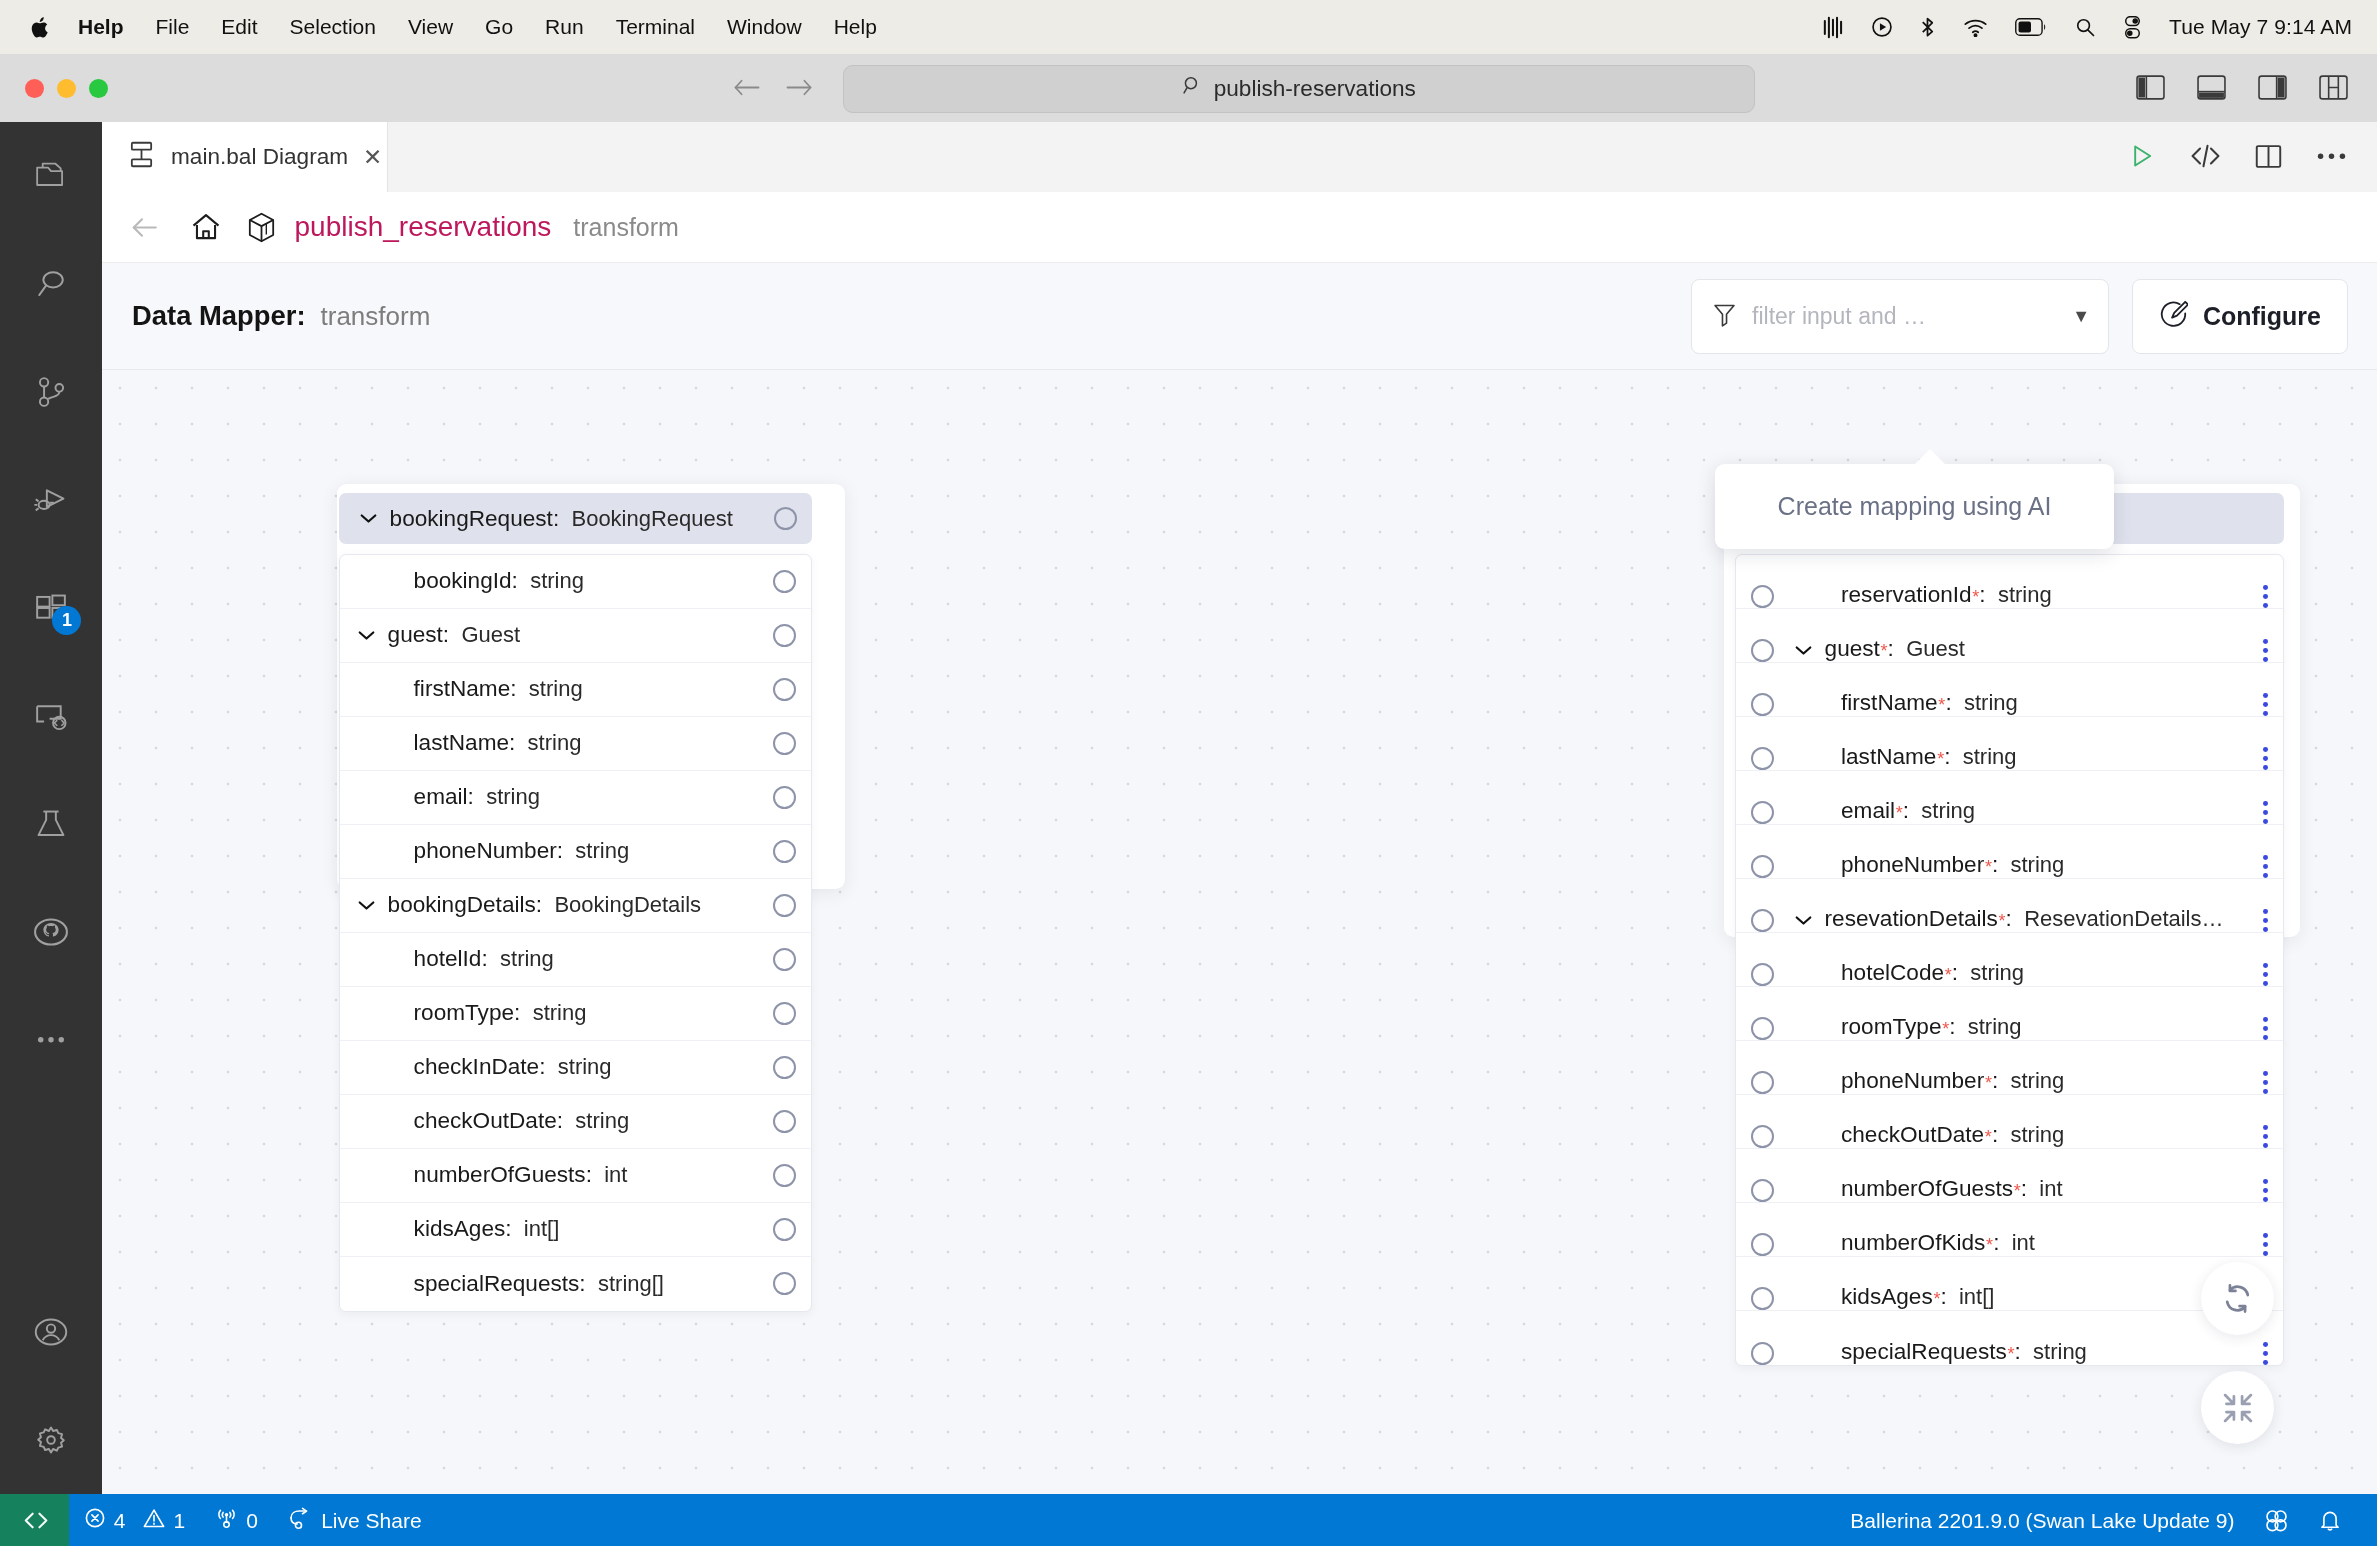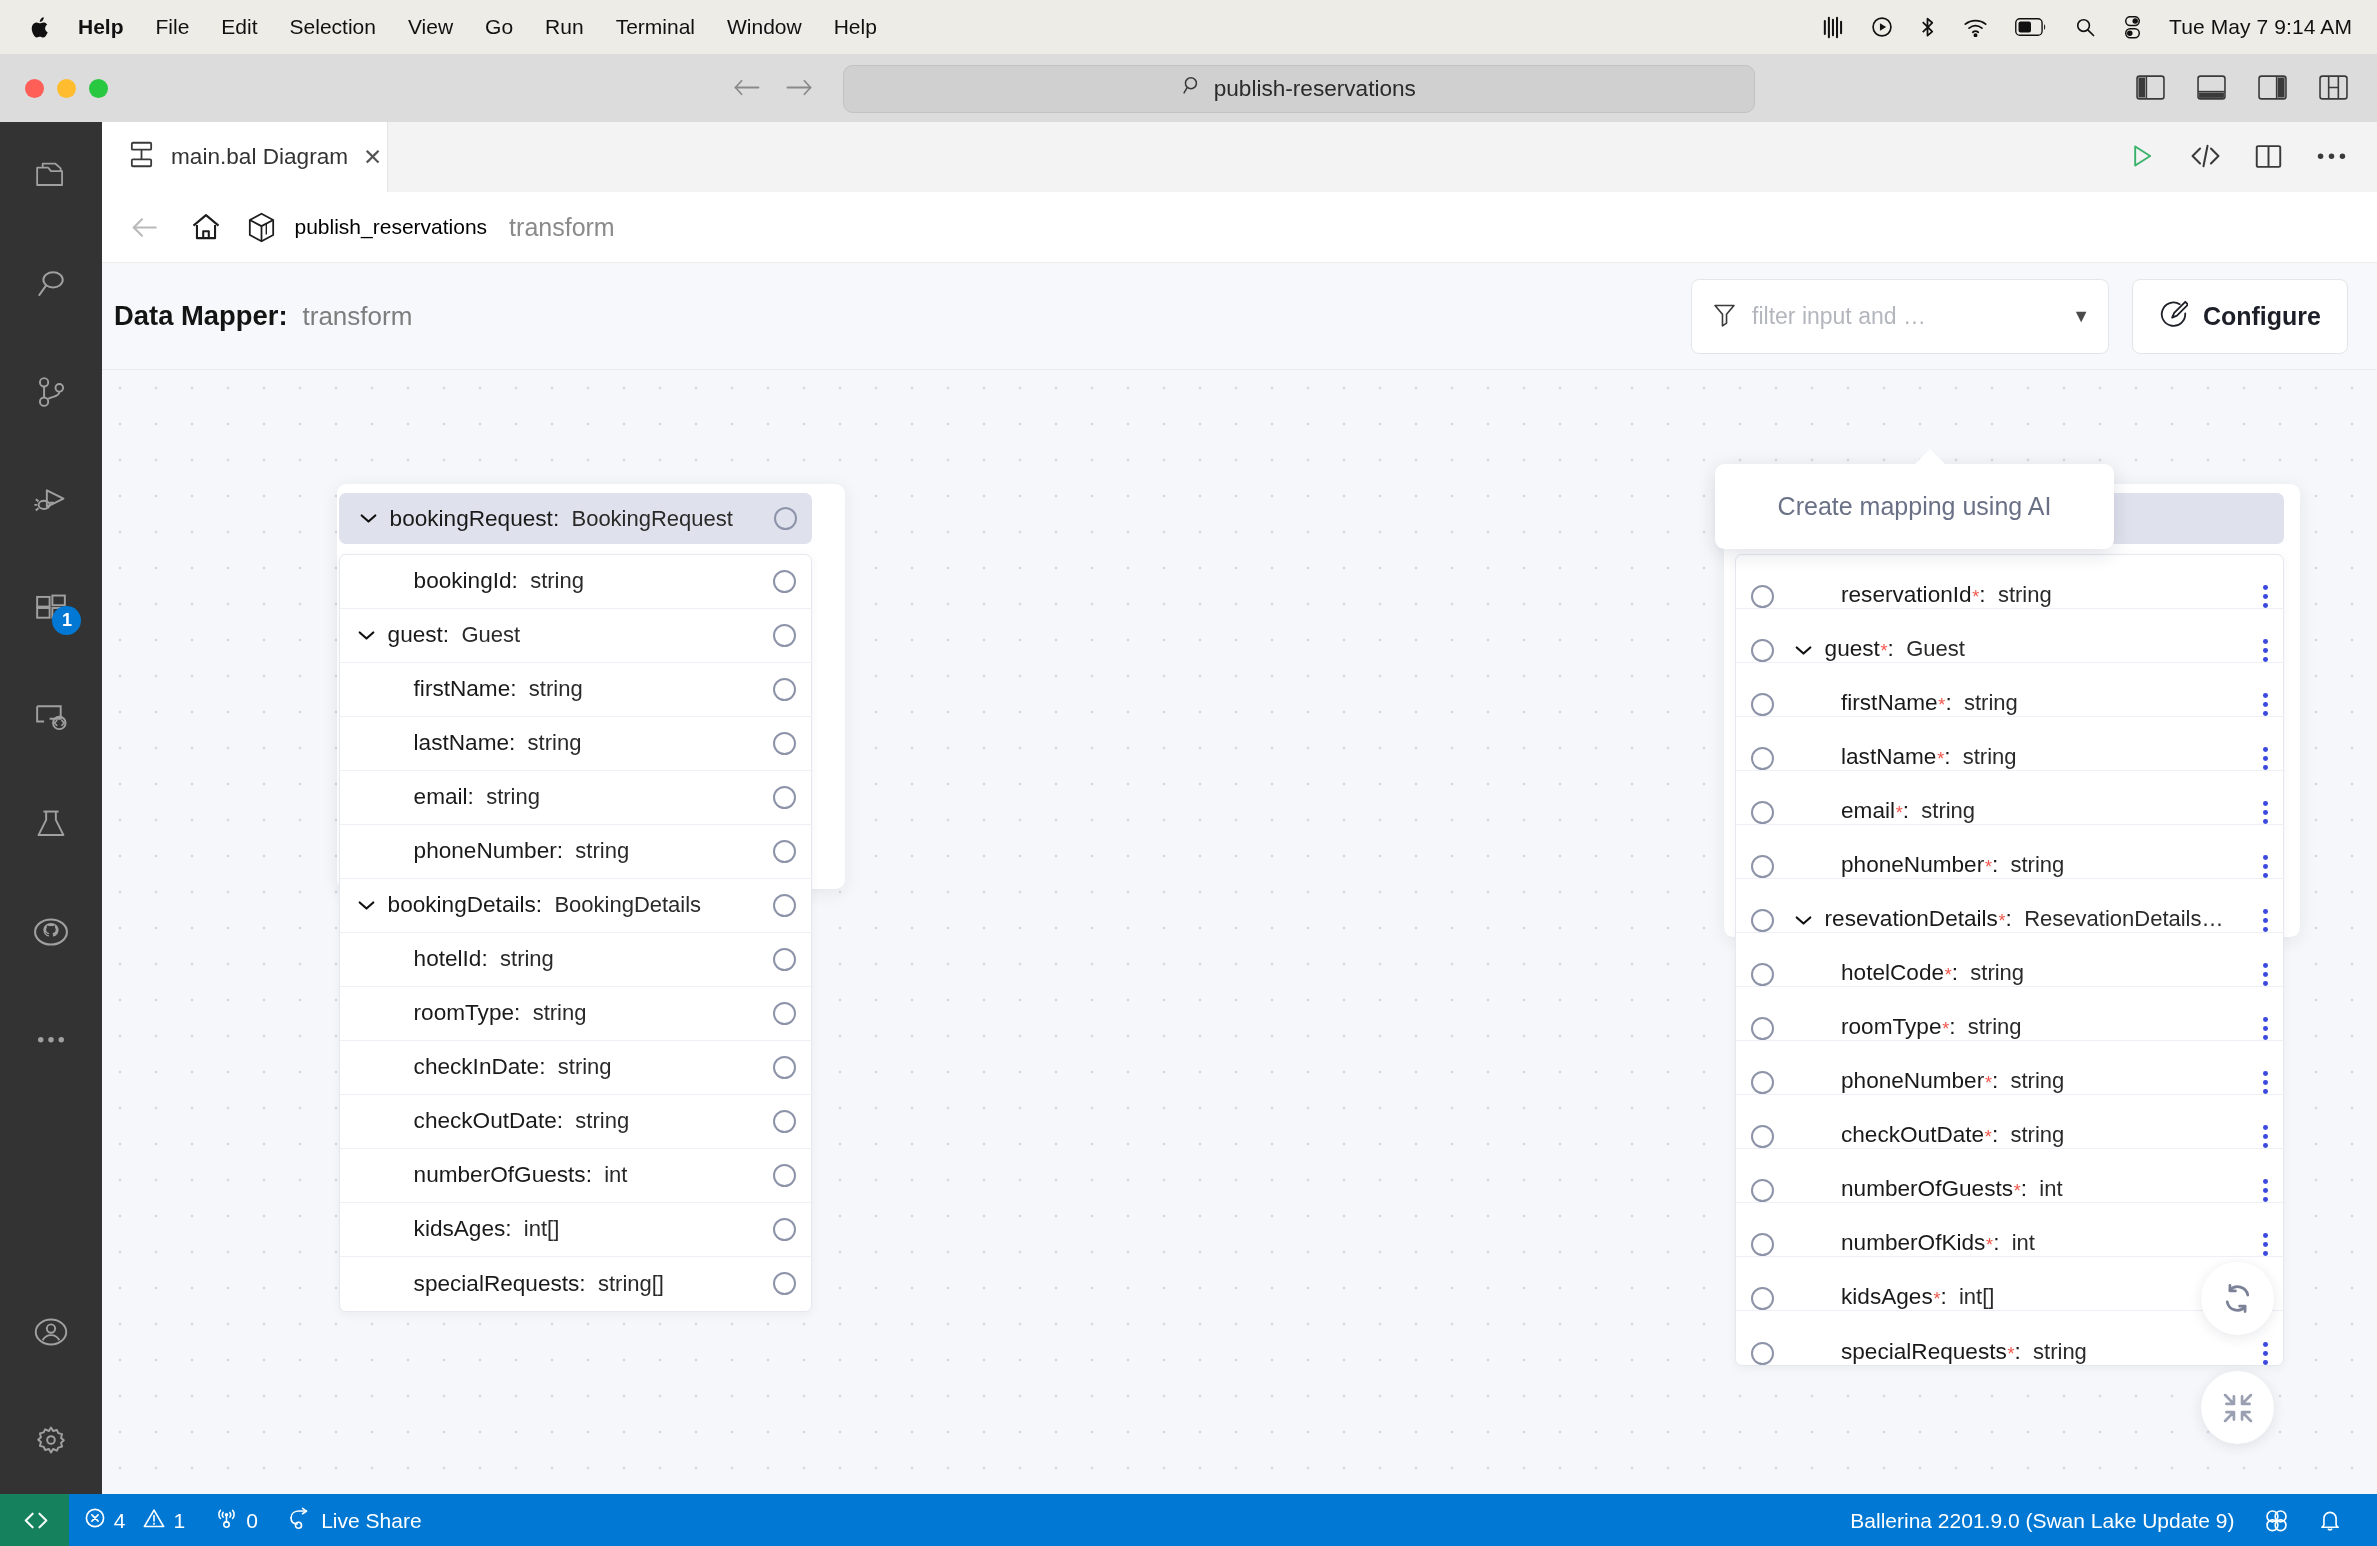--- a/index.html
+++ b/index.html
@@ -80,27 +80,27 @@
 
   
   .breadcrumb {
     position: absolute; top: 192px; left: 102px; width: 2276px; height: 71px;
     background: #ffffff; display: flex; align-items: center; gap: 0;
     padding-left: 29px; border-bottom: 0.7px solid #ececec;
   }
   .bc-back { color: #b9b9b9; margin-right: 26px; display: flex; align-items: center; }
   .bc-home { color: #1d1d1d; margin-right: 23px; display: flex; align-items: center; }
   .bc-pkg  { color: #1d1d1d; margin-right: 16.5px; display: flex; align-items: center; }
-  .bc-title { font-size: 21px; color: #000000; font-weight: 400; }
+  .bc-title { font-size: 28px; color: #be185d; font-weight: 400; }
   .bc-sub { font-size: 25px; color: #8a8a8a; margin-left: 22px; }
 
   
   .dmhead {
     position: absolute; top: 263px; left: 102px; width: 2276px; height: 107px;
-    background: #f7f8fb; display: flex; align-items: center; padding: 0 30px 0 12px;
+    background: #f7f8fb; display: flex; align-items: center; padding: 0 30px 0 30px;
     border-bottom: 0.7px solid #e8eaef;
   }
   .dm-title { font-size: 27.4px; font-weight: 700; color: #141414; }
   .dm-sub { font-size: 26px; color: #7d7d7d; margin-left: 15px; }
   .dm-actions { margin-left: auto; display: flex; align-items: center; gap: 23px; }
   .filterbox {
     width: 418px; height: 75px; background: #ffffff; border: 1px solid #e2e5ea;
     border-radius: 8.2px; display: flex; align-items: center; padding: 0 18px 0 20.6px; gap: 16.5px;
   }
   .filter-ph { font-size: 23px; color: #b3b6bd; white-space: nowrap; overflow: hidden; flex: 1; }

